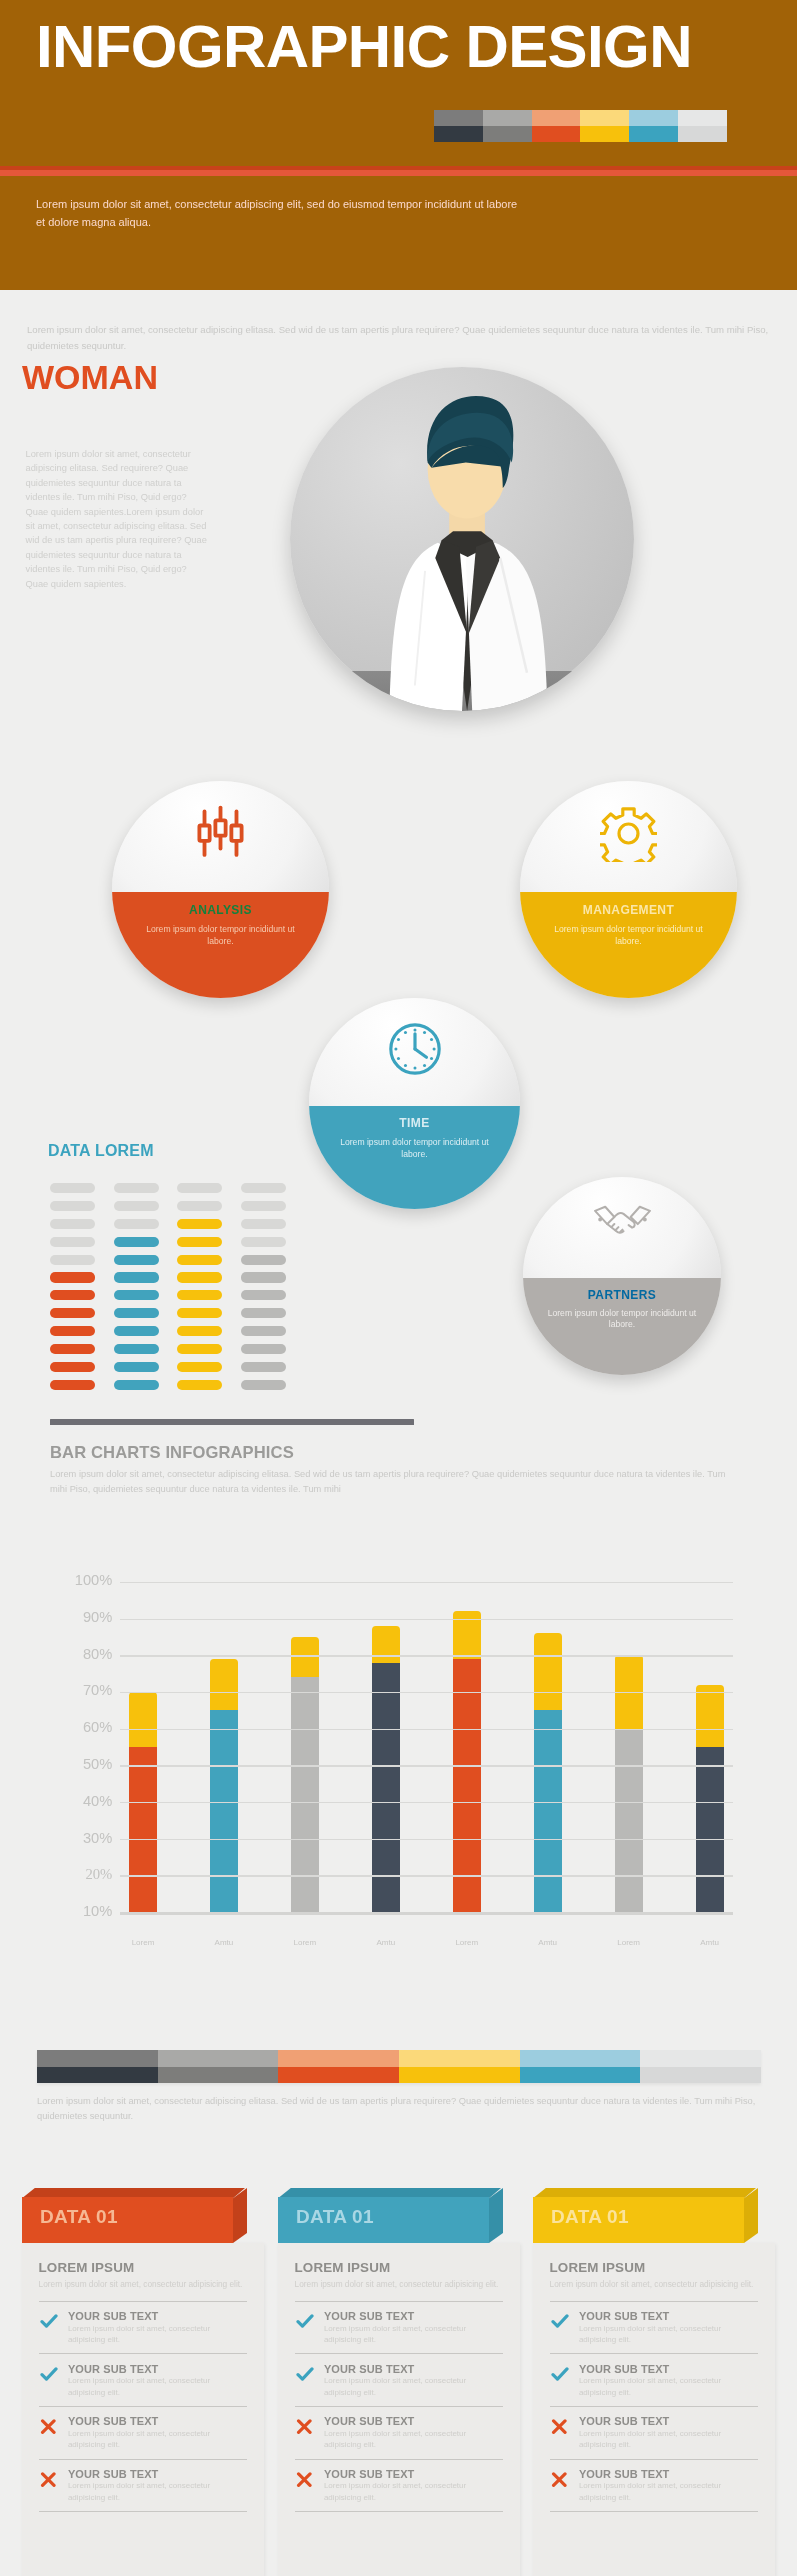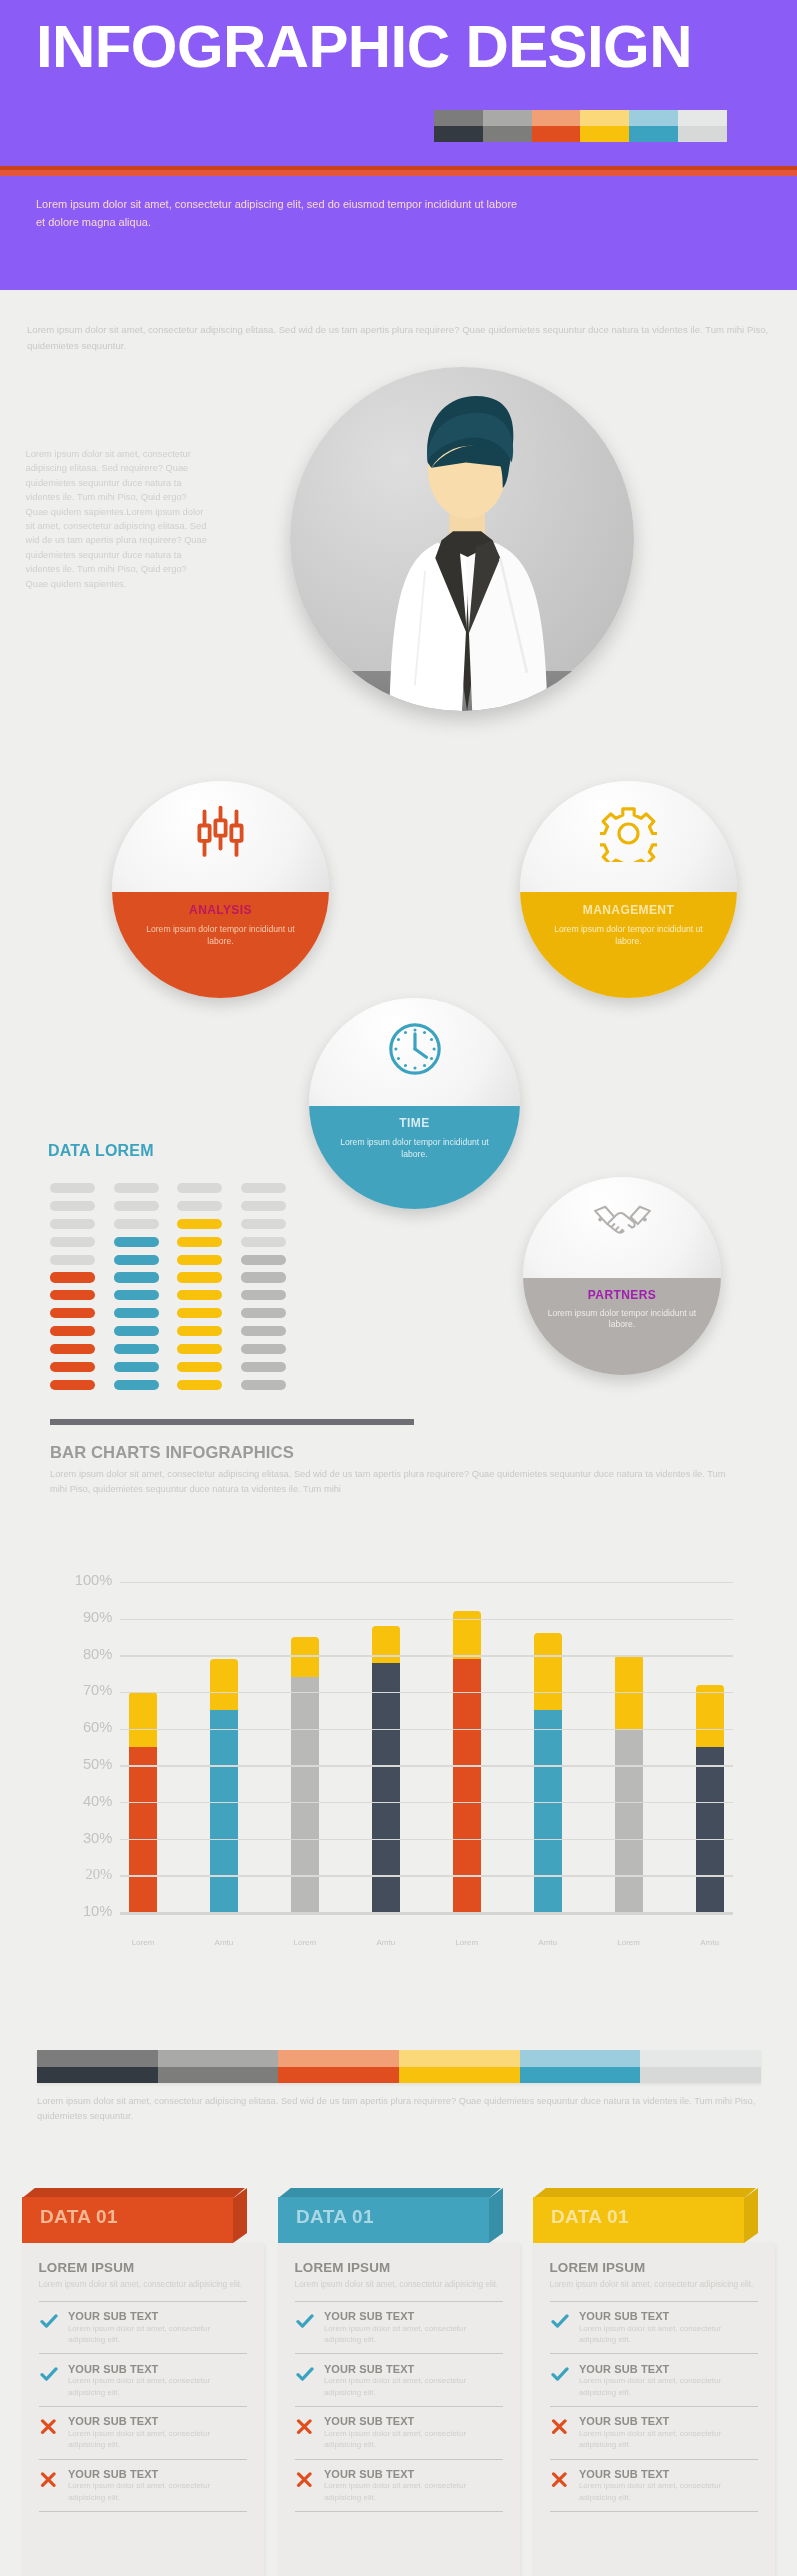--- a/index.html
+++ b/index.html
@@ -4,21 +4,21 @@
 <style>
   * { box-sizing: border-box; margin:0; padding:0; }
   body {
     width:797px; height:2576px; position:relative;
     background:#efefee;
     font-family:"Liberation Sans", sans-serif;
     overflow:hidden;
   }
 
   
-  .hero { position:absolute; left:0; top:0; width:797px; height:290px; background:#8b5cf6; }
+  .hero { position:absolute; left:0; top:0; width:797px; height:290px; background:#a16207; }
   .hero-title { position:absolute; left:36px; top:19px; width:727px;
       color:#ffffff; font-weight:bold; font-size:60px; line-height:0.92;
       letter-spacing:-0.6px; }
   .hero-title .l2 { display:block; }
   .palette-top { position:absolute; left:434px; top:110px; width:293px; height:32px; display:flex; }
   .palette-top .col { flex:1; display:flex; flex-direction:column; }
   .palette-top .col span { flex:1; display:block; }
   .hero-rule { position:absolute; left:0; top:166px; width:797px; height:4.5px; background:#c8421a; }
   .hero-rule2 { position:absolute; left:0; top:170px; width:797px; height:6.4px; background:#e4573a; }
   .hero-sub { position:absolute; left:36px; top:195px; width:485px;
@@ -51,36 +51,36 @@
       background:radial-gradient(circle at 40% 25%, #ffffff 0%, #f4f4f4 65%, #e3e3e3 100%); }
   .badge .bot { position:absolute; left:0; bottom:0; width:100%; height:49%; }
   .badge .ico { position:absolute; left:0; top:11%; width:100%; text-align:center; }
   .badge .btitle { position:absolute; left:0; top:56%; width:100%; text-align:center;
       font-weight:bold; font-size:12px; letter-spacing:0.4px; }
   .badge .bdesc { position:absolute; left:10%; top:66%; width:80%; text-align:center;
       font-size:8.6px; line-height:1.35; }
 
   #badge-analysis { left:112px; top:781px; width:217px; height:217px; }
   #badge-analysis .bot { background:#db4f20; }
-  #badge-analysis .btitle { color:#be185d; }
+  #badge-analysis .btitle { color:#15803d; }
   #badge-analysis .bdesc { color:#f6cbb0; }
 
   #badge-management { left:520px; top:781px; width:217px; height:217px; }
   #badge-management .bot { background:#edb406; }
   #badge-management .btitle { color:#fbe7a8; }
   #badge-management .bdesc { color:#fbeec0; }
 
   #badge-time { left:309px; top:998px; width:211px; height:211px; }
   #badge-time .bot { background:#41a3bd; }
   #badge-time .btitle { color:#d7ecf2; }
   #badge-time .bdesc { color:#ddeff4; }
 
   #badge-partners { left:523px; top:1177px; width:198px; height:198px; }
   #badge-partners .bot { background:#b1aeab; }
-  #badge-partners .btitle { color:#a21caf; }
+  #badge-partners .btitle { color:#0369a1; }
   #badge-partners .bdesc { color:#eeecea; }
 
   
   .dc-title { position:absolute; left:48px; top:1142px;
       color:#3ba3bf; font-weight:bold; font-size:16px; letter-spacing:0.2px; }
   .dc-grid { position:absolute; left:50px; top:1183px; width:268px; }
   .dc-row { display:flex; gap:18.5px; margin-bottom:7.7px; }
   .dc-pill { width:45px; height:10.2px; border-radius:5.1px; background:#d8d8d6; }
 
   .dc-rule { position:absolute; left:50px; top:1419px; width:364px; height:5.7px;
@@ -174,20 +174,21 @@
       </div>
     </div>
   <div class="hero-rule"></div>
   <div class="hero-rule2"></div>
   <div class="hero-sub">Lorem ipsum dolor sit amet, consectetur adipiscing elit, sed do eiusmod tempor incididunt ut labore et dolore magna aliqua.</div>
 </div>
 
 <div class="intro-text">Lorem ipsum dolor sit amet, consectetur adipiscing elitasa. Sed wid de us tam apertis plura requirere? Quae quidemietes sequuntur duce natura ta videntes ile. Tum mihi Piso, quidemietes sequuntur.</div>
 
 <div class="wl-title">
+  <span class="w">WOMAN</span>
 </div>
 <div class="wl-body">Lorem ipsum dolor sit amet, consectetur adipiscing elitasa. Sed requirere? Quae quidemietes sequuntur duce natura ta videntes ile. Tum mihi Piso, Quid ergo? Quae quidem sapientes.Lorem ipsum dolor sit amet, consectetur adipiscing elitasa. Sed wid de us tam apertis plura requirere? Quae quidemietes sequuntur duce natura ta videntes ile. Tum mihi Piso, Quid ergo? Quae quidem sapientes.</div>
 
 <div class="woman-circle">
   <div class="floor"></div>
   <svg class="fig" viewBox="0 0 540 540">
 
     <path d="M250 225 h56 v70 h-56 z" fill="#f4d8a8"></path>
 
     <path d="M238 272 L278 540 L318 272 L300 258 L256 258 Z" fill="#33322f"></path>

